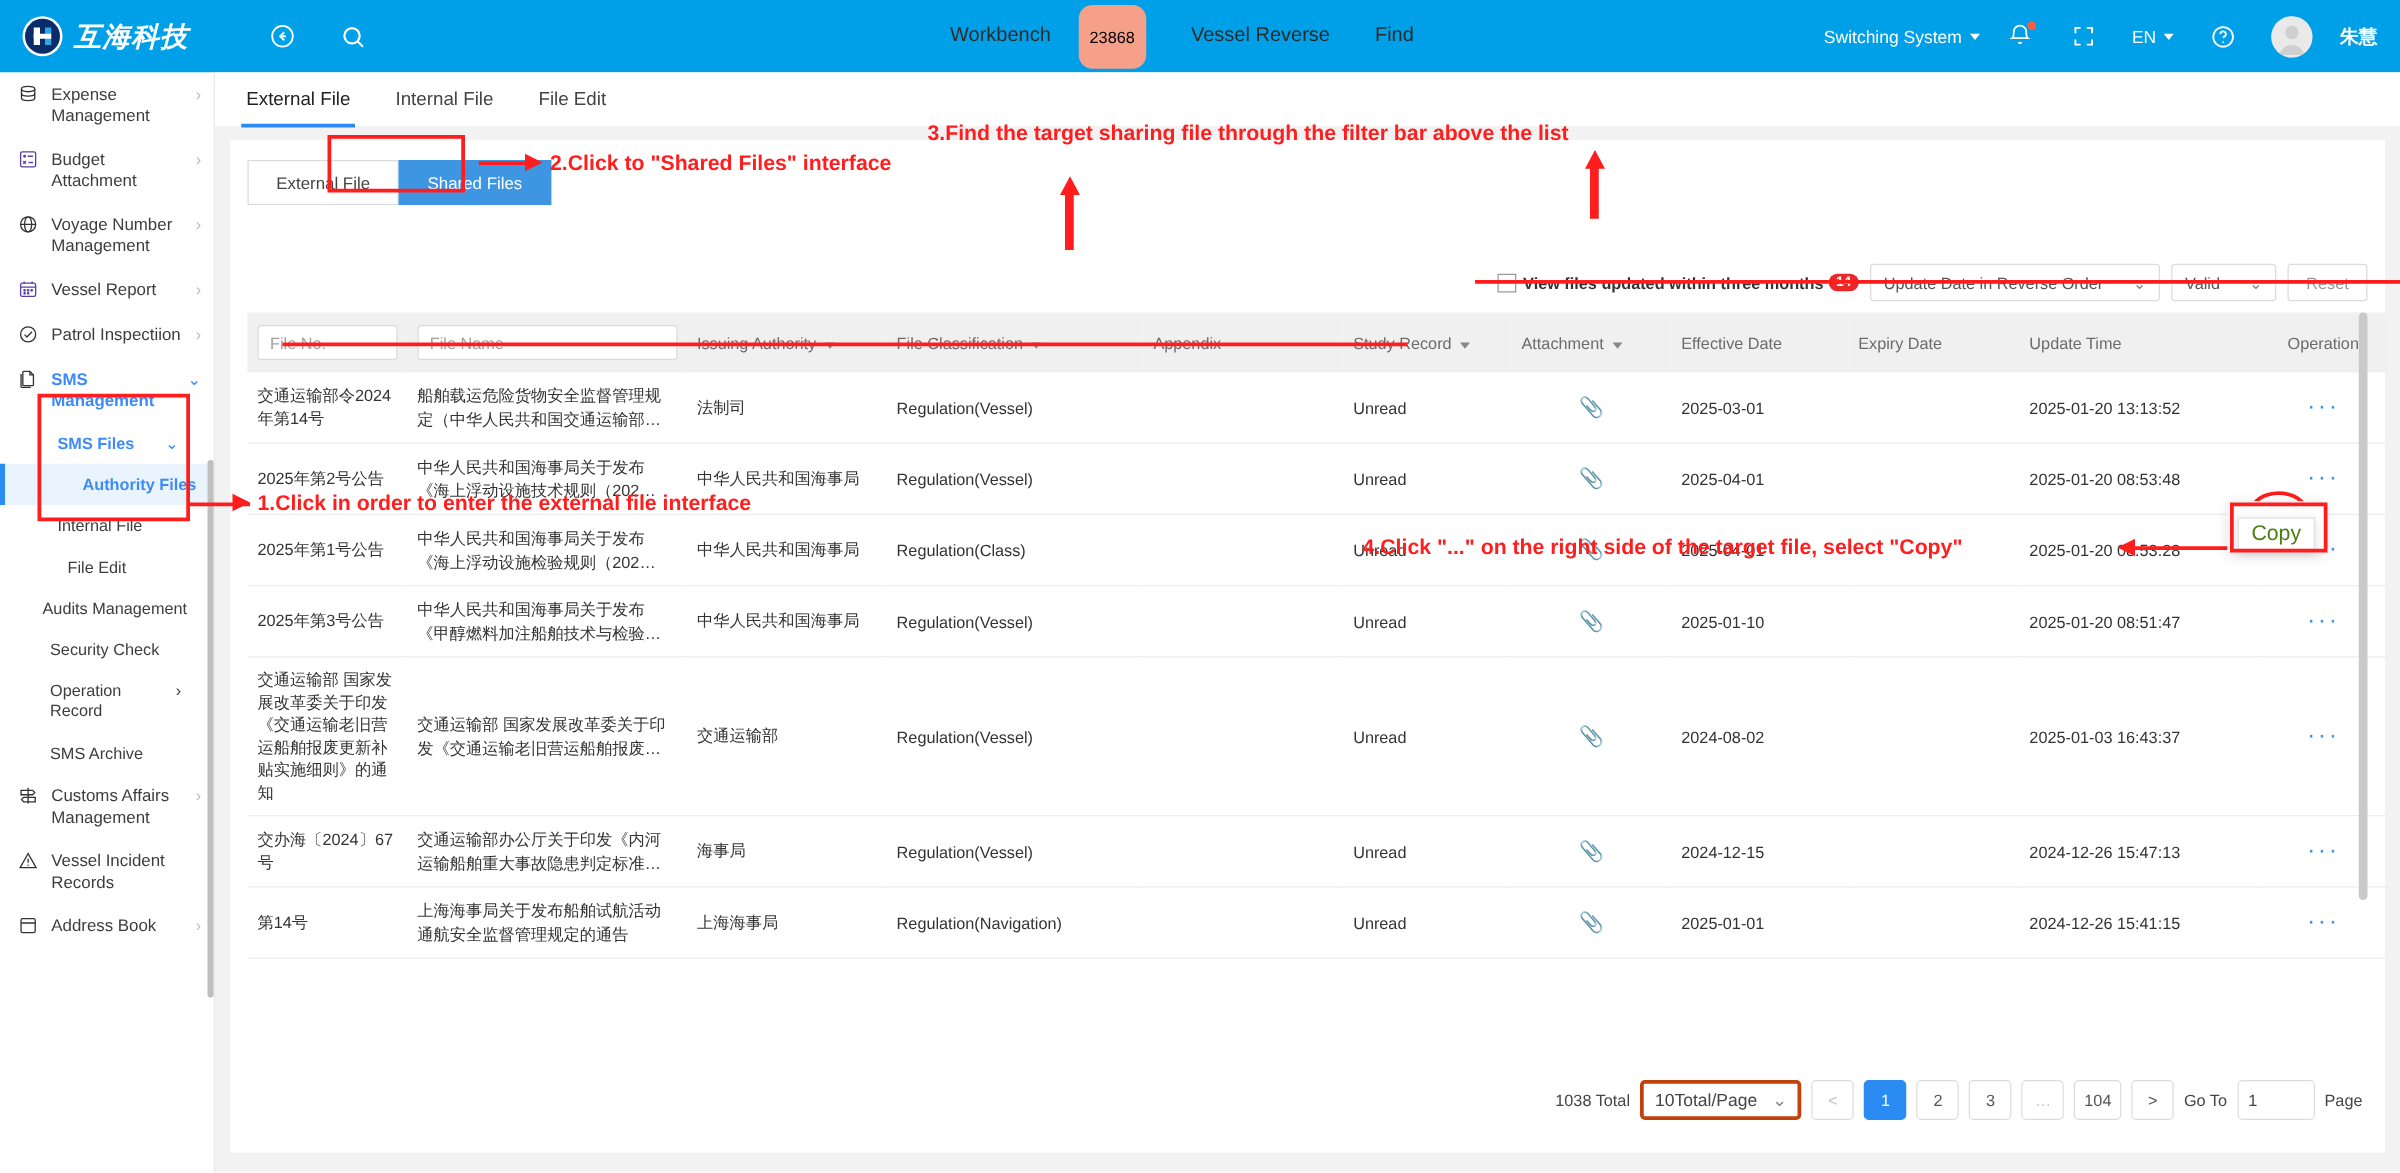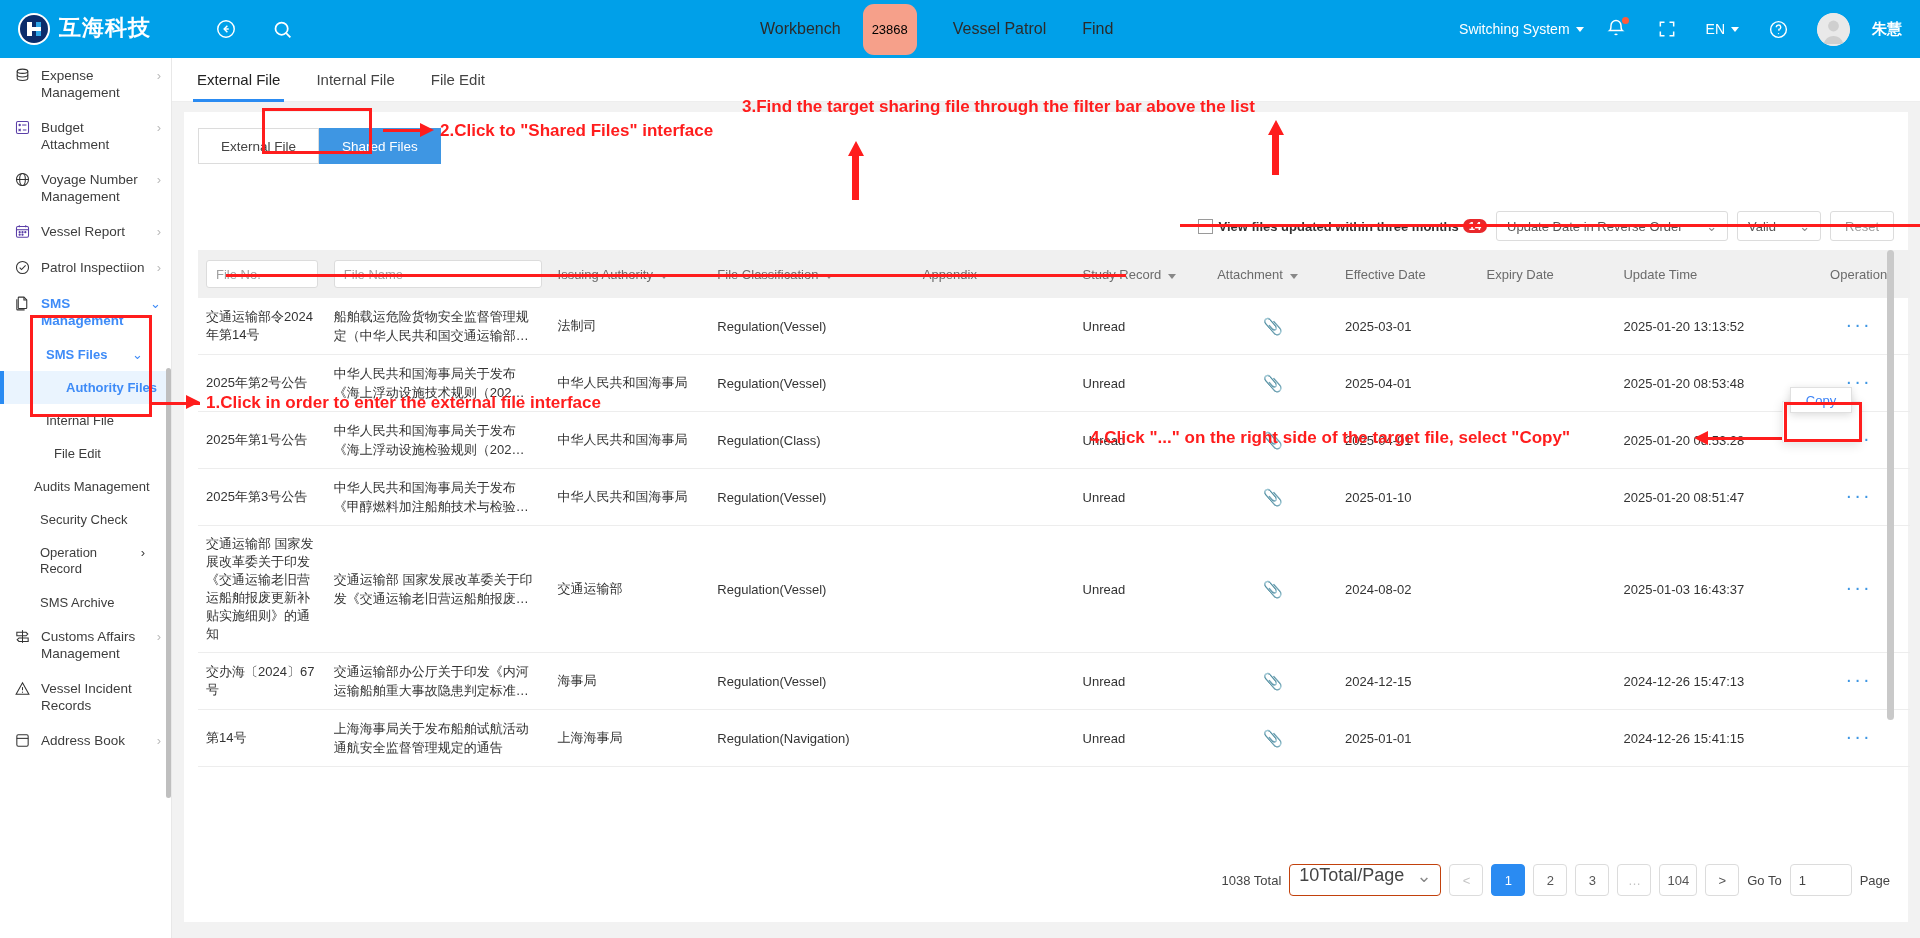--- a/index.html
+++ b/index.html
@@ -9,21 +9,21 @@
     font-family:"Liberation Sans", sans-serif;
     font-size:13px; color:#333; background:#fff;
     overflow:hidden; position:relative;
   }
 
   
   .topbar{
     position:absolute; left:0; top:0; width:1920px; height:58px;
     background:#00A0E9; display:flex; align-items:center;
   }
-  .logo-wrap{ display:flex; align-items:flex-start; margin-left:18px; }
+  .logo-wrap{ display:flex; align-items:flex-end; margin-left:18px;font-style:italic; }
   .logo-mark{
     width:32px; height:32px; border-radius:50%;
     background:#fff; position:relative; overflow:hidden;
     display:flex; align-items:center; justify-content:center;
   }
   .logo-mark svg{ display:block; }
   .logo-text{
     color:#fff; font-size:22px; font-weight:bold; margin-left:9px;
     letter-spacing:1px; font-family:"DejaVu Sans", sans-serif;
   }
@@ -121,36 +121,36 @@
   .fname{ color:#8fa8c8; line-height:19px; cursor:pointer; }
   .clip{ color:#3E96E3; font-size:16px; cursor:pointer; }
   .dots{ color:#3E96E3; font-size:20px; letter-spacing:2px; cursor:pointer; line-height:10px;}
 
   
   .pager{ position:absolute; right:18px; bottom:26px; display:flex; align-items:center; gap:8px; font-size:13px; color:#444;}
   .pg{ min-width:34px; height:32px; border:1px solid #dcdcdc; border-radius:4px; background:#fff;
     display:flex;align-items:center;justify-content:center; font-size:13px; color:#555; cursor:pointer; padding:0 7px;}
   .pg.on{ background:#2a8bf2; border-color:#2a8bf2; color:#fff; }
   .pg.dis{ color:#c4c4c4; }
-  .pgsel{ height:32px; border:1px solid #c2410c; border-radius:4px; background:#fff;
-    display:flex;padding:0 9px; font-size:18px;color:#444;cursor:pointer;}
+  .pgsel{ height:32px; border:3px solid #c2410c; border-radius:4px; background:#fff;
+    display:flex;align-items:center; padding:0 9px; font-size:14px;color:#444;cursor:pointer;}
   .goto-inp{ width:62px;height:32px;border:1px solid #dcdcdc;border-radius:4px;padding:0 8px;font-size:13px;color:#444;}
 
   
   .tbl-scroll{ position:absolute; right:14px; top:138px; width:7px; height:470px; background:#c9c9c9; border-radius:4px;}
 
   
   .ann{ position:absolute; color:#FF1D1D; font-size:17px; font-weight:bold; white-space:nowrap; z-index:40;}
   .redbox{ position:absolute; border:3px solid #FF1D1D; z-index:35; pointer-events:none;}
   .redline{ position:absolute; background:#FF1D1D; z-index:34;}
   .redcircle{ position:absolute; border:3px solid #FF1D1D; border-radius:50%; z-index:36;}
   .copy-pop{
-    position:absolute; left:1790px; top:387px; width:62px; height:26px; background:#fff;
+    position:absolute; left:1790px; top:414px; width:62px; height:26px; background:#fff;
     border:1px solid #e0e0e0; box-shadow:0 2px 8px rgba(0,0,0,.15);
-    display:flex; align-items:center; justify-content:center; font-size:13px; color:#3b82f6; z-index:38;
+    display:flex; align-items:center; justify-content:center; font-size:17px; color:#4d7c0f; z-index:38;
   }
   .copy-shell{ position:absolute; left:1782px; top:401px; width:78px; height:42px; background:#fff;
     border:1px solid #eee; box-shadow:0 2px 10px rgba(0,0,0,.12); z-index:37;}
   svg{ overflow:visible; }
 </style>
 </head>
 <body>
 
 <div class="topbar">
   <div class="logo-wrap">
@@ -178,21 +178,21 @@
         <path d="M16.2 16.2 L21 21"></path>
     </svg>
   </div>
 
   <div class="nav-center">
     <div class="nav-item">
       <span>Workbench</span>
       <span class="nav-badge">23868</span>
     </div>
     <div class="nav-item">
-      <span>Vessel Patrol</span>
+      <span>Vessel Reverse</span>
     </div>
     <div class="nav-item">
       <span>Find</span>
     </div>
   </div>
 
   <div class="nav-right">
     <div class="nr-text">
       <span>Switching System</span>
       <i class="caret"></i>

